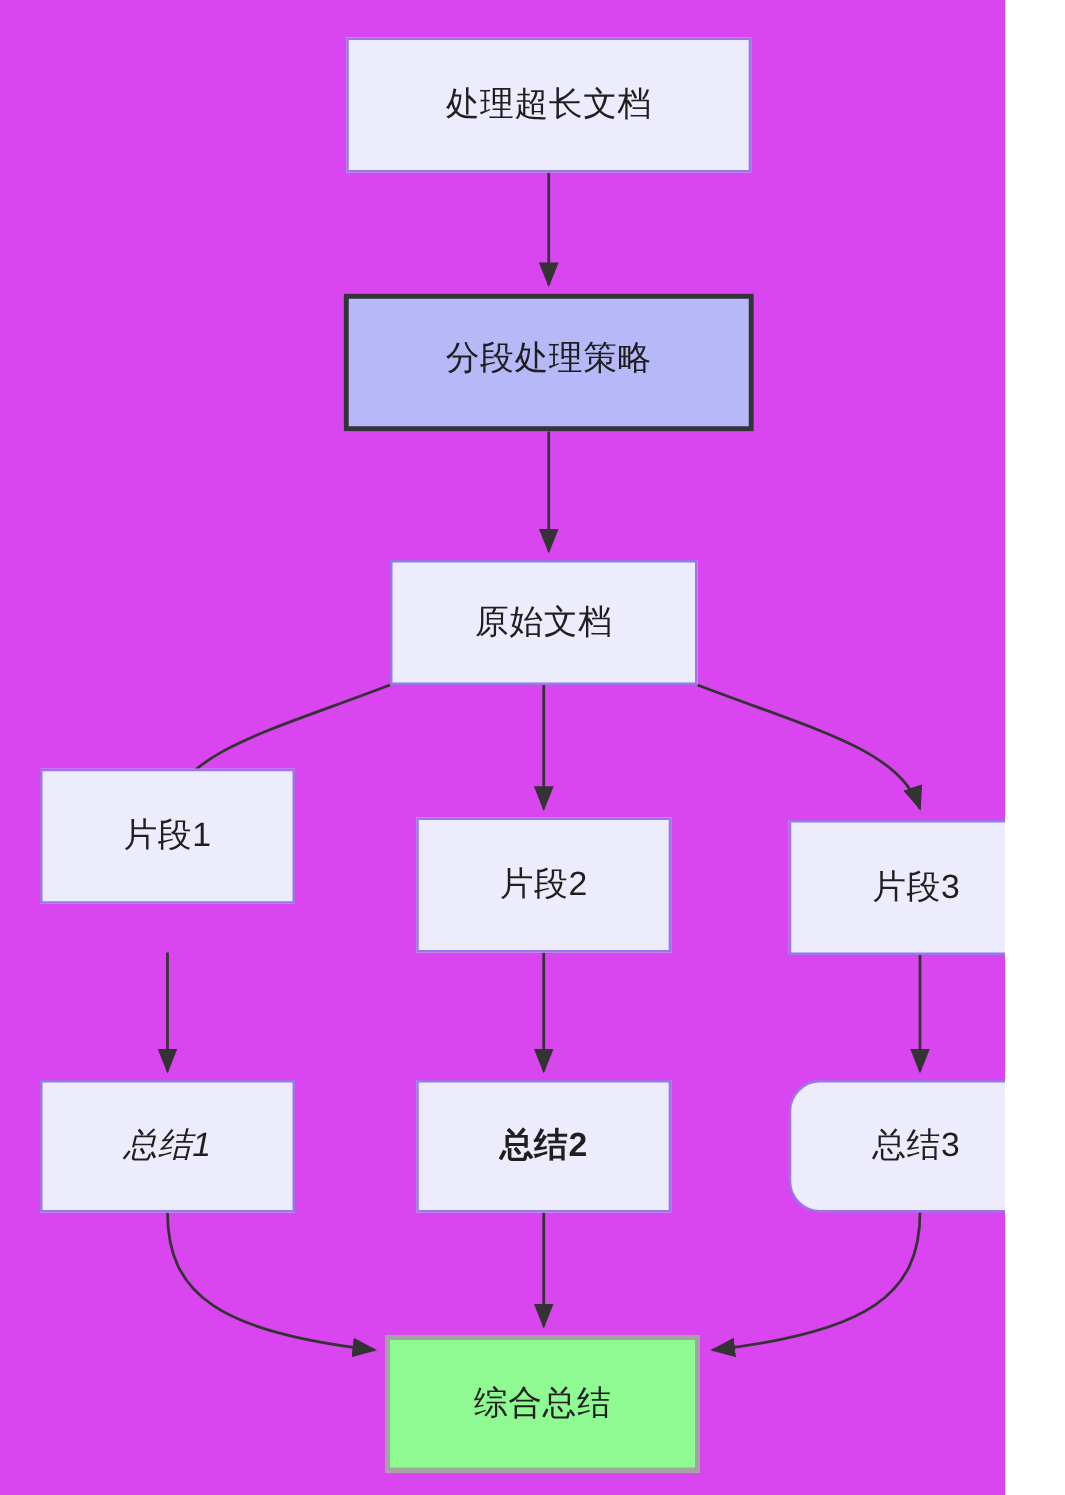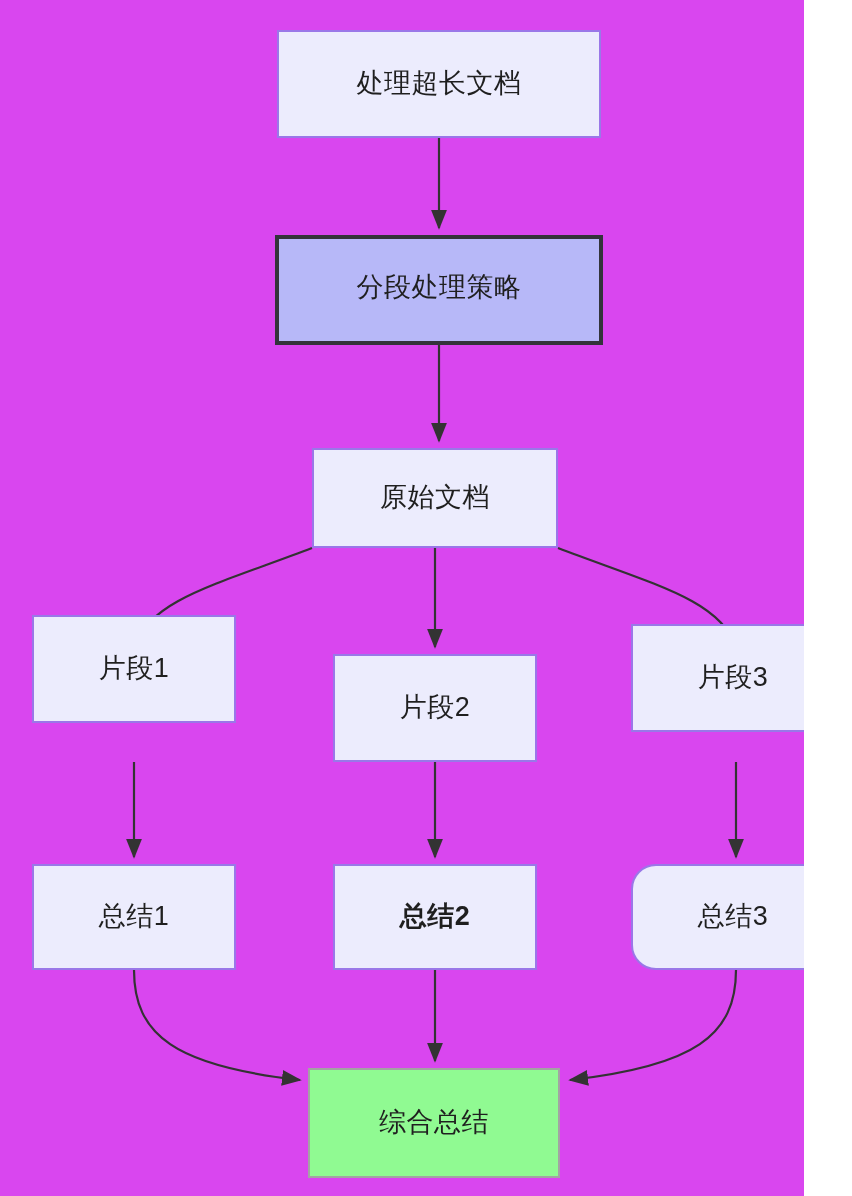--- a/index.html
+++ b/index.html
@@ -45,21 +45,21 @@
   .node.normal {
     background: #ececfd;
     border: 2px solid #9a77e8;
   }
   .node.highlight {
     background: #b7b8f8;
     border: 4px solid #33333a;
   }
   .node.terminal {
     background: #90fa92;
-    border: 2px solid #a3a3a3;
+    border: 4px solid #a3a3a3;
   }
 </style>
 </head>
 <body>
 
 <div id="diagram-canvas">
 
   <svg id="edge-layer" viewBox="0 0 852 1196" width="852" height="1196" xmlns="http://www.w3.org/2000/svg">
     <defs>
       <marker id="arrowhead" markerWidth="10" markerHeight="10" refX="8.2" refY="4" orient="auto" markerUnits="strokeWidth">
@@ -90,24 +90,24 @@
       </div>
       <div class="node normal" style="left: 312px; top: 448px; width: 246px; height: 100px; text-align: center;">
         <span class="node-label">原始文档</span>
       </div>
       <div class="node normal" style="left: 32px; top: 615px; width: 204px; height: 108px;">
         <span class="node-label">片段1</span>
       </div>
       <div class="node normal" style="left: 333px; top: 654px; width: 204px; height: 108px;">
         <span class="node-label">片段2</span>
       </div>
-      <div class="node normal" style="left: 631px; top: 624px; width: 204px; height: 108px;">
+      <div class="node normal" style="left: 631px; top: 656px; width: 204px; height: 108px;">
         <span class="node-label">片段3</span>
       </div>
-      <div class="node normal" style="left: 32px; top: 864px; width: 204px; height: 106px;">
+      <div class="node normal" style="left: 32px; top: 864px; width: 204px; height: 106px; font-style: italic;">
         <span class="node-label">总结1</span>
       </div>
       <div class="node normal" style="left: 333px; top: 864px; width: 204px; height: 106px; font-weight: bold;">
         <span class="node-label">总结2</span>
       </div>
       <div class="node normal" style="left: 631px; top: 864px; width: 204px; height: 106px; border-radius: 25px;">
         <span class="node-label">总结3</span>
       </div>
       <div class="node terminal" style="left: 308px; top: 1068px; width: 252px; height: 110px;">
         <span class="node-label">综合总结</span>

